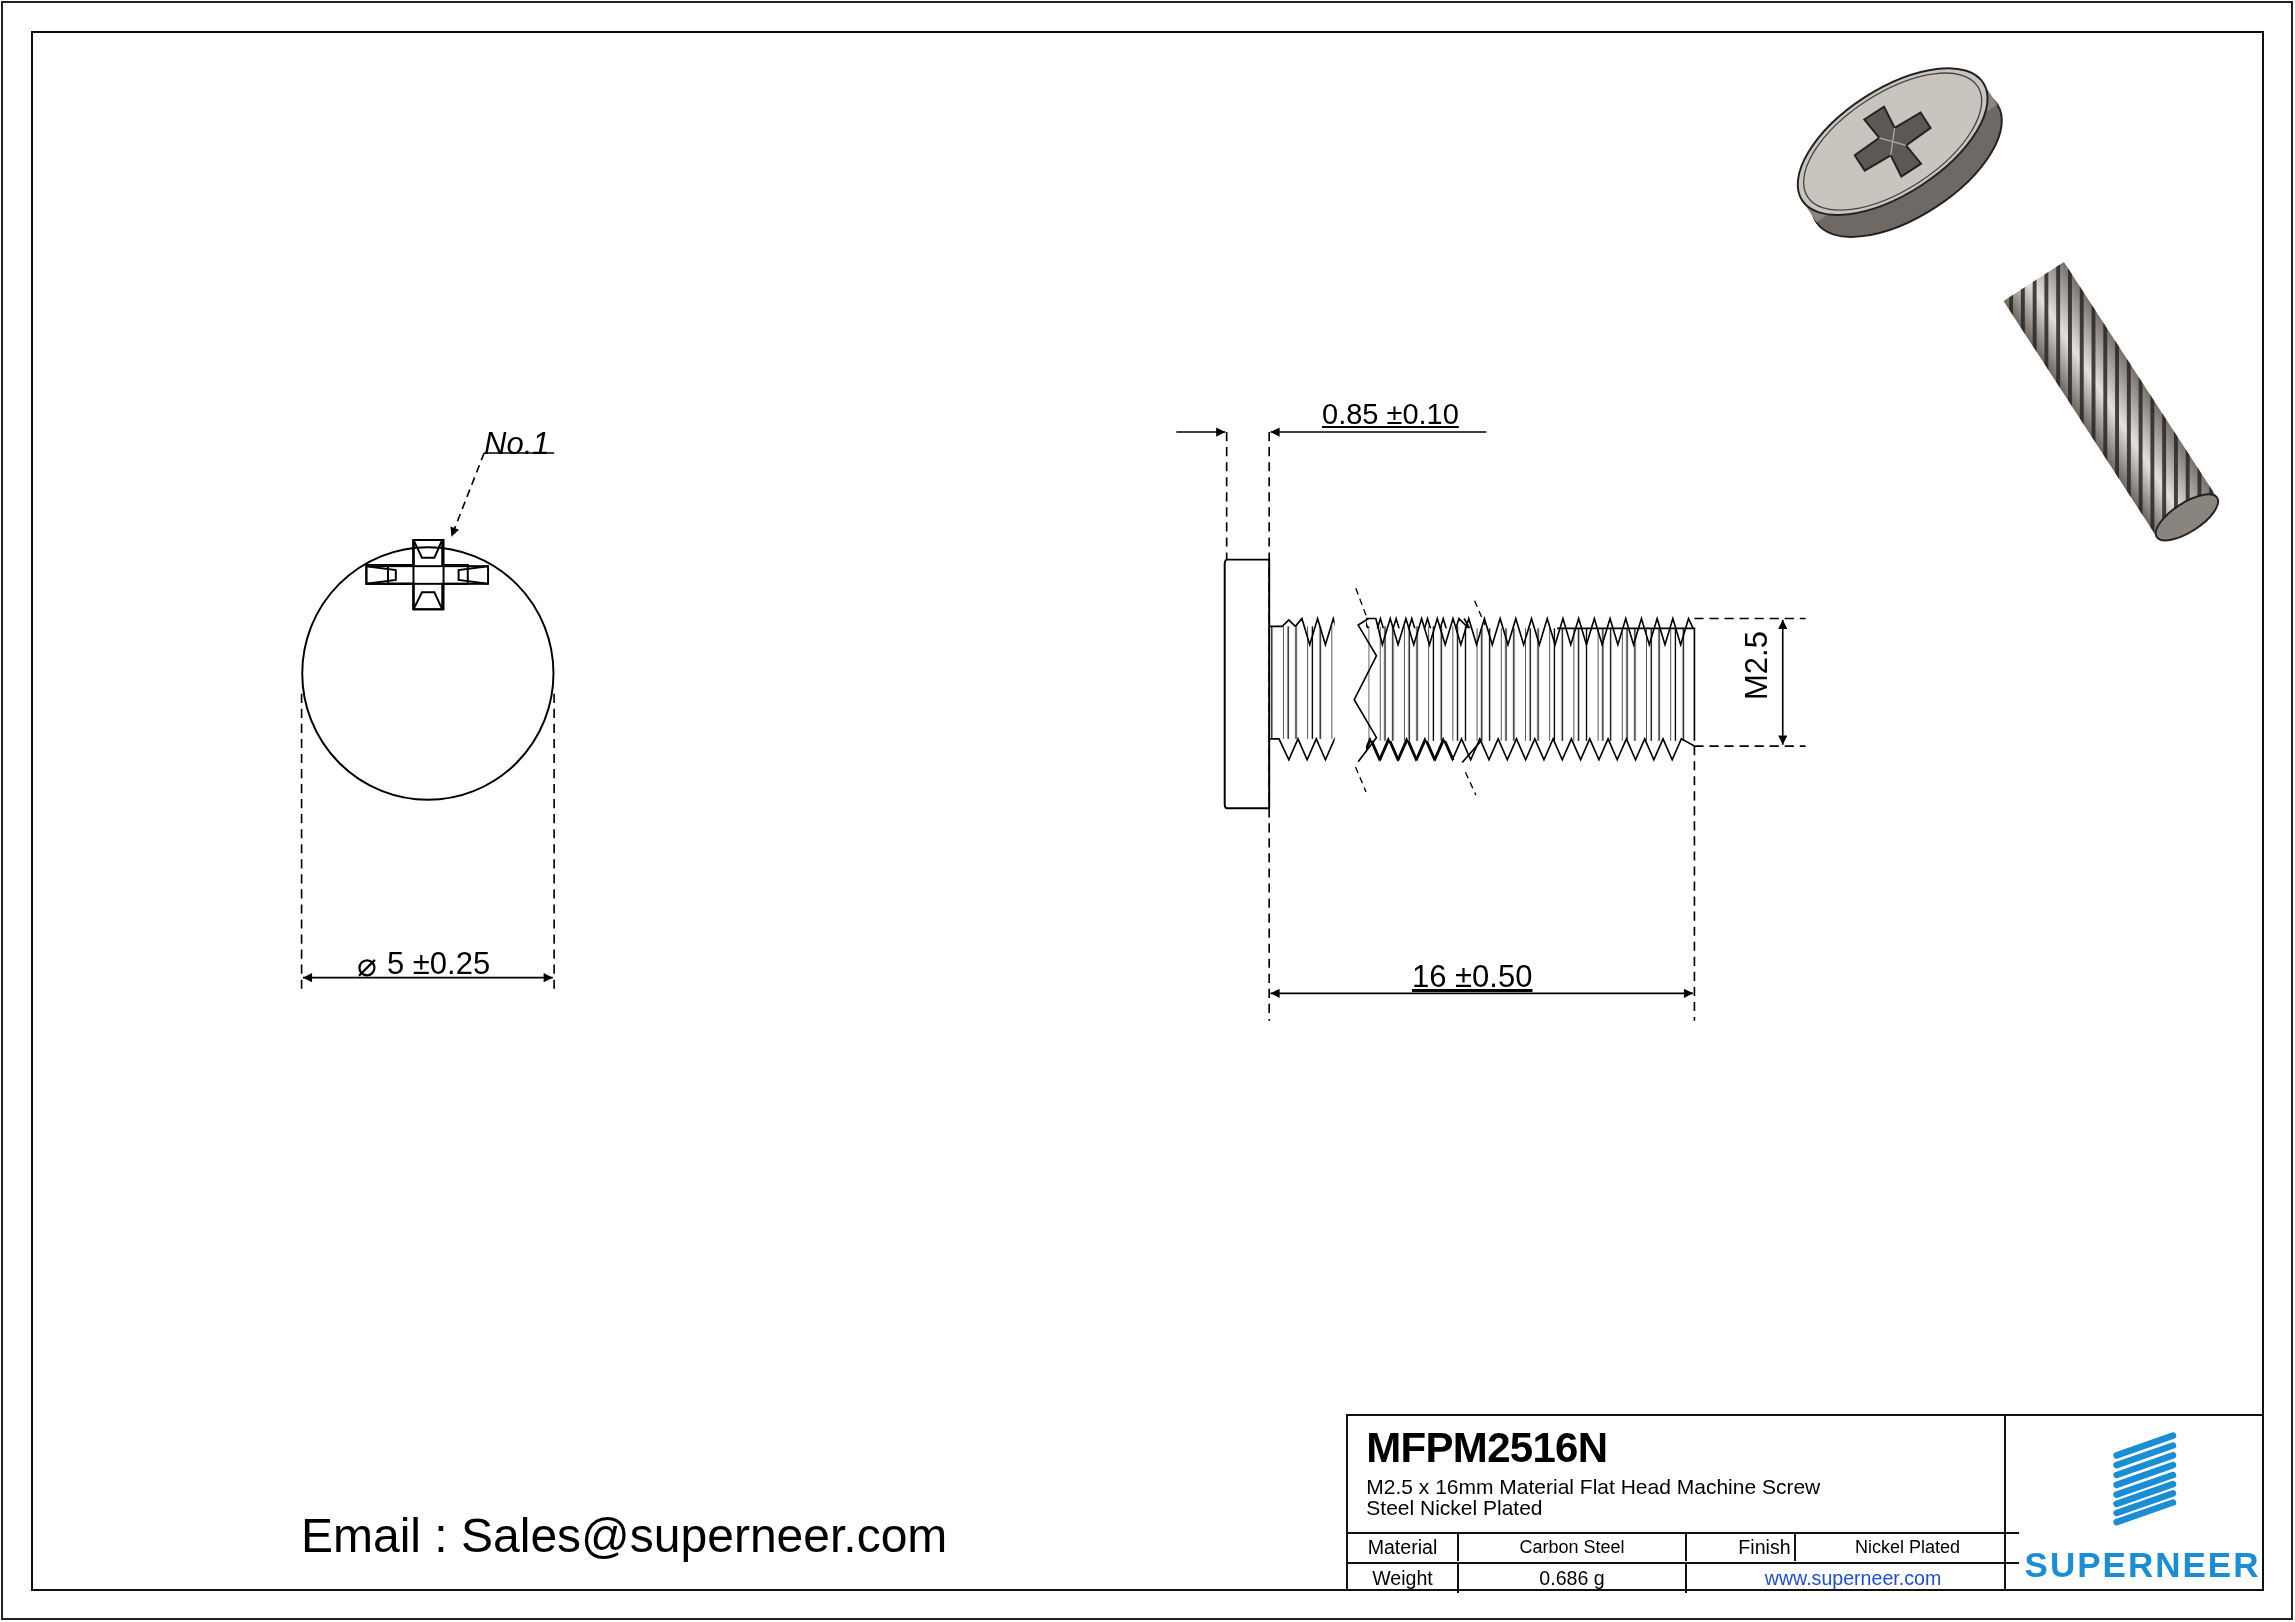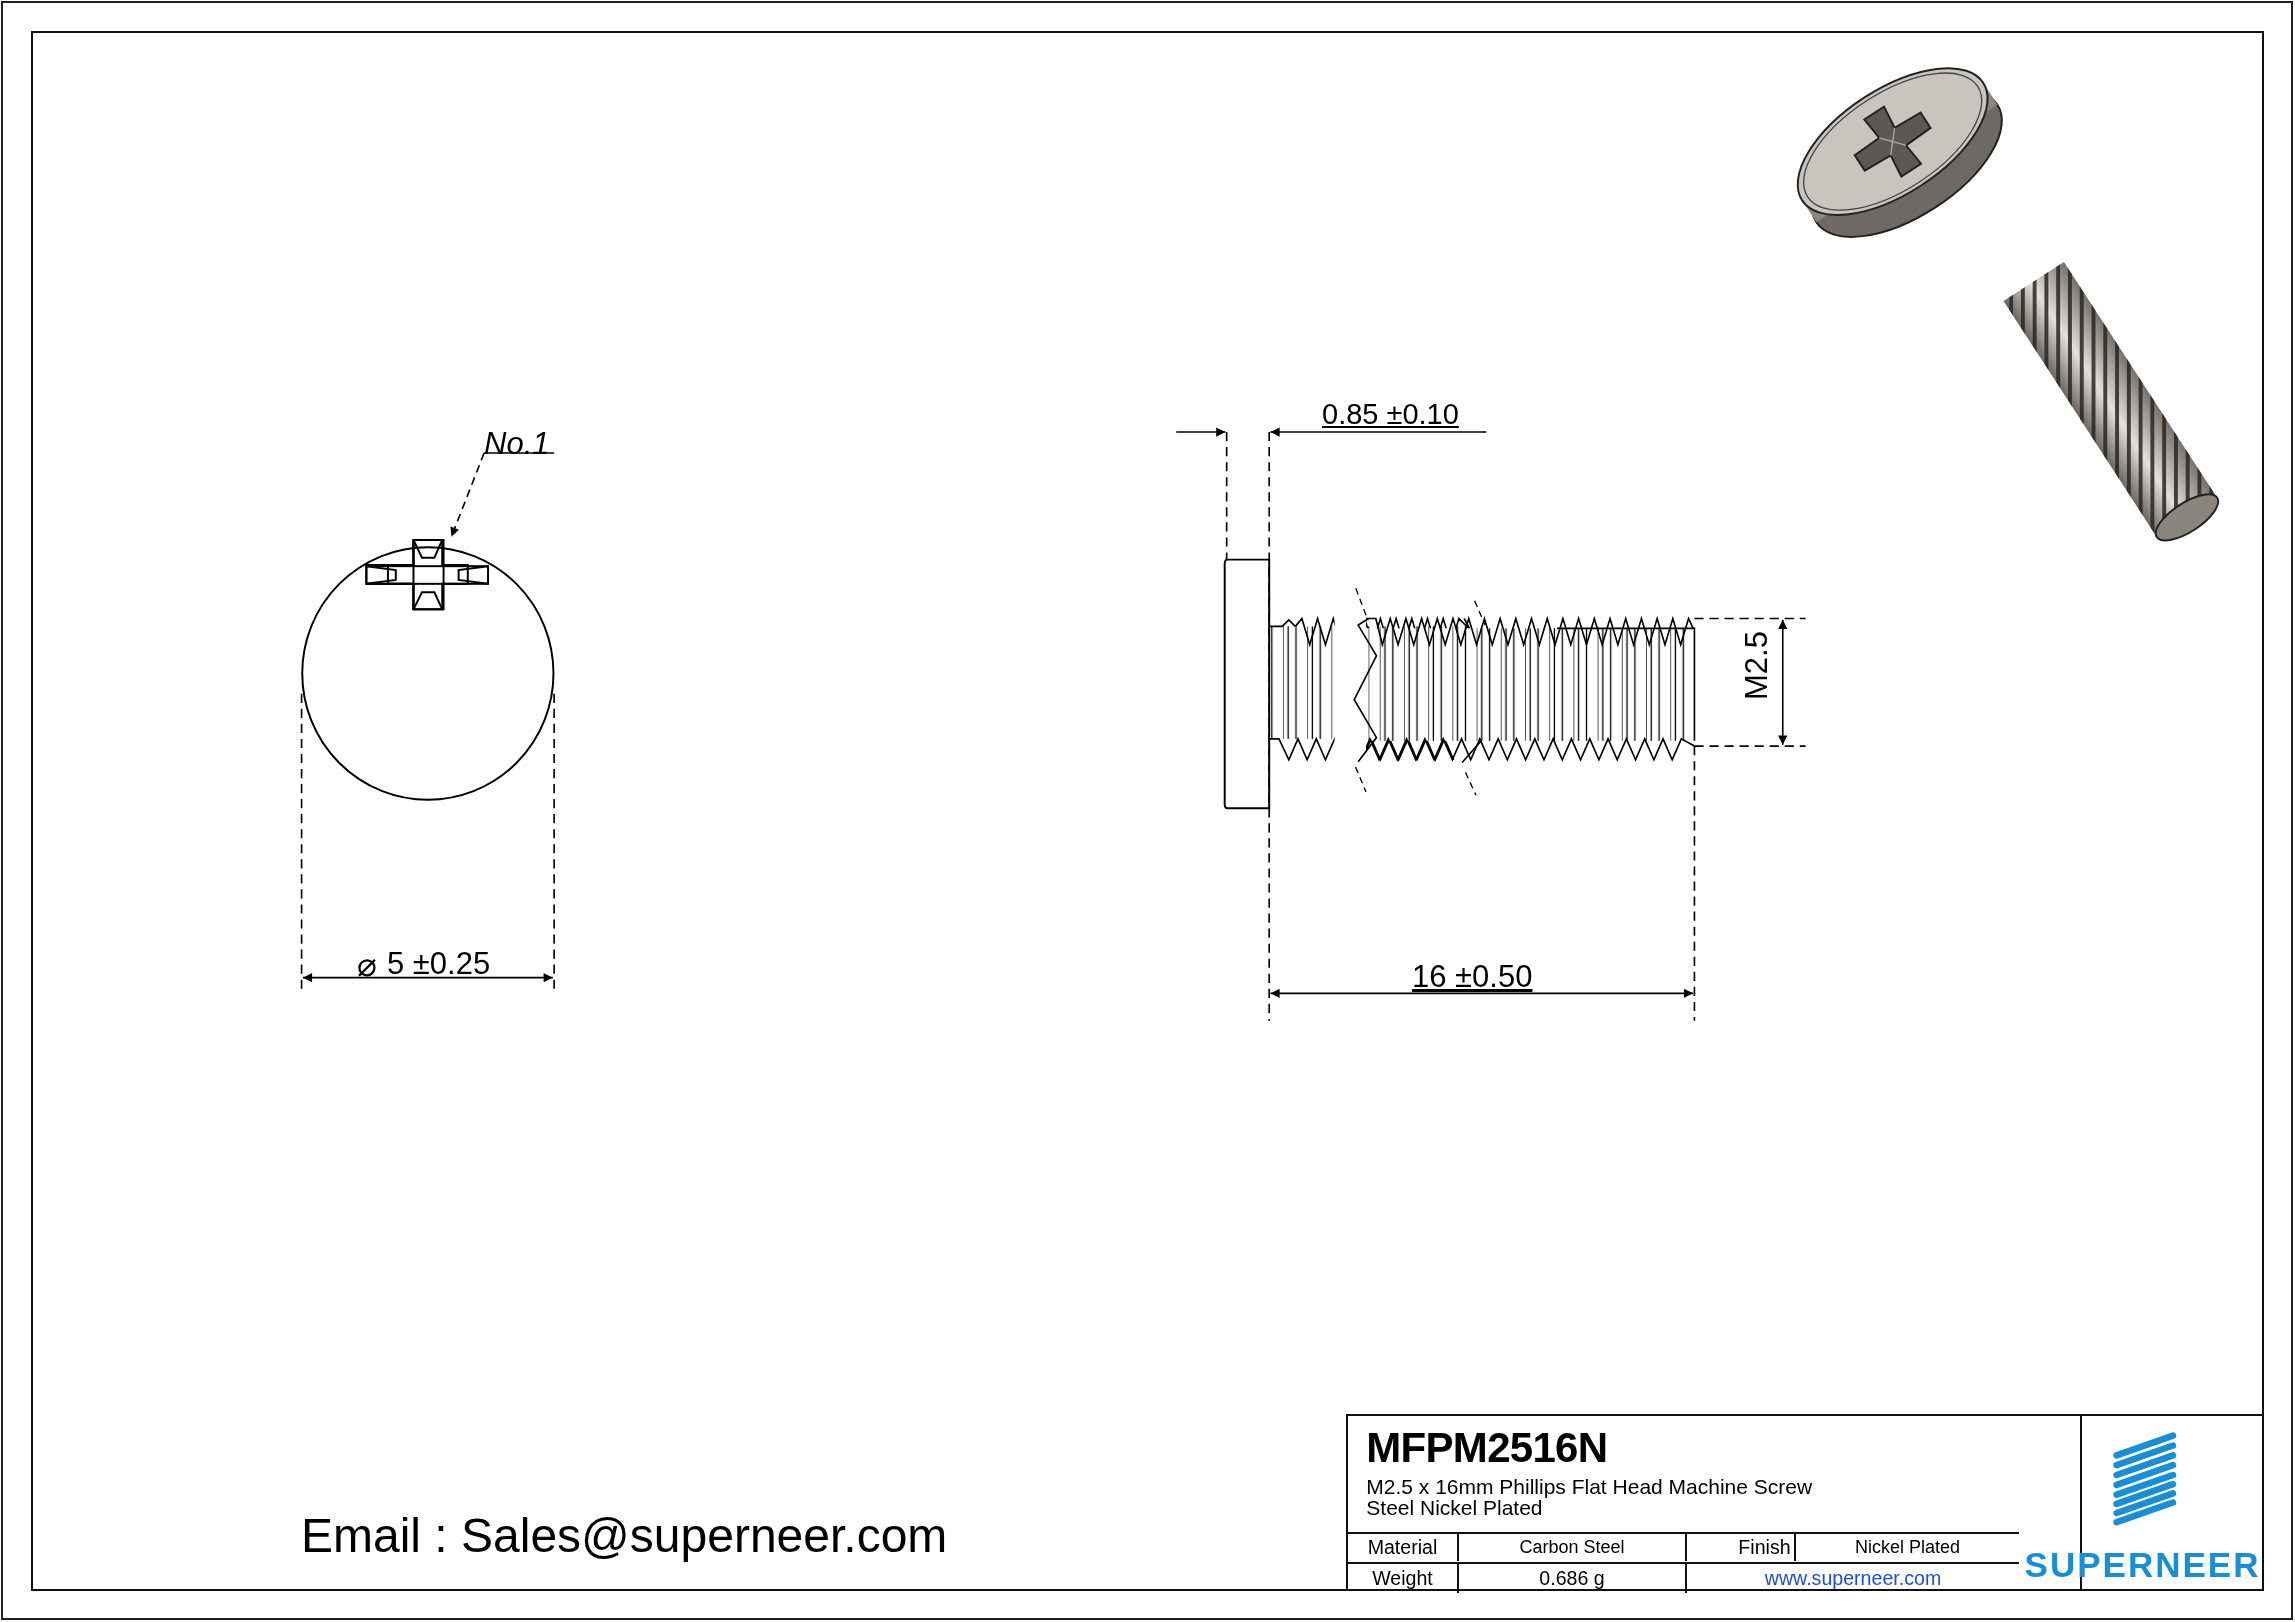--- a/index.html
+++ b/index.html
@@ -3,21 +3,21 @@
 <meta charset="utf-8">
 <style>
   html, body { margin:0; padding:0; background:#fff; }
   body { width:2295px; height:1623px; position:relative; overflow:hidden; font-family:"Liberation Sans", sans-serif; color:#000; }
   .outer-frame { position:absolute; left:0.7px; top:0.7px; width:2292px; height:1619px; border:2px solid #222; box-sizing:border-box; }
   .inner-frame { position:absolute; left:31px; top:31px; width:2233px; height:1560px; border:2.6px solid #111; box-sizing:border-box; }
   svg.drawing { position:absolute; left:0; top:0; }
   .dim-text { position:absolute; font-size:30px; white-space:nowrap; line-height:1; }
   .email { position:absolute; left:301px; top:1512px; font-size:48px; line-height:1; white-space:nowrap; }
   .title-block { position:absolute; left:1346px; top:1414px; width:918px; height:177px; border-top:2.6px solid #111; border-left:2.6px solid #111; box-sizing:border-box; }
-  .tb-left { position:absolute; left:0; top:0; width:734px; height:100%; border-right:2px solid #111; box-sizing:border-box; }
+  .tb-left { position:absolute; left:0; top:0; width:658px; height:100%; border-right:2px solid #111; box-sizing:border-box; }
   .tb-part { position:absolute; left:18.3px; top:10.5px; font-size:42px; font-weight:bold; line-height:1; letter-spacing:-0.7px; }
   .tb-desc { position:absolute; left:18.3px; top:60px; font-size:21px; line-height:21px; }
   .tb-row { position:absolute; left:0; width:671px; border-top:2px solid #111; box-sizing:border-box; }
   .tb-row1 { top:116px; height:29.4px; }
   .tb-row2 { top:146px; height:31px; }
   .tb-cell { position:absolute; top:0; height:100%; box-sizing:border-box; border-right:2px solid #111; display:flex; align-items:center; justify-content:center; font-size:18px; }
   .tb-cell:last-child { border-right:none; }
   .web { color:#1d4ed8; }
   .tb-logo { position:absolute; left:673px; top:0; width:243px; height:100%; }
   .logo-text { position:absolute; left:0; width:243px; top:131px; text-align:center; font-size:35px; font-weight:bold; color:#1a8ed4; letter-spacing:2px; line-height:1; }
@@ -127,21 +127,21 @@
 <div class="dim-text" style="left:1322px; top:400px; font-size:29px;text-decoration:underline;">0.85 ±0.10</div>
 <div class="dim-text" style="left:1412px; top:961px; font-size:31px;text-decoration:underline;">16 ±0.50</div>
 <div class="dim-text" style="left:1741px; top:700px; font-size:31px; transform:rotate(-90deg); transform-origin:left top;">M2.5</div>
 
 <div class="email">Email : Sales@superneer.com</div>
 
 <div class="title-block">
   <div class="tb-left">
     <div class="tb-part">MFPM2516N</div>
     <div class="tb-desc">
-      <div>M2.5 x 16mm Phillips Flat Head Machine Screw</div>
+      <div>M2.5 x 16mm Material Flat Head Machine Screw</div>
       <div>Steel Nickel Plated</div>
     </div>
     <div class="tb-row tb-row1">
       <div class="tb-cell" style="left:0; width:111px; font-size:19.6px;">Material</div>
       <div class="tb-cell" style="left:111px; width:228px;">Carbon Steel</div>
       <div class="tb-cell" style="left:339px; width:109px; font-size:19.6px;padding-left:48px;">Finish</div>
       <div class="tb-cell" style="left:448px; width:223px;">Nickel Plated</div>
     </div>
     <div class="tb-row tb-row2">
       <div class="tb-cell" style="left:0; width:111px; font-size:19.6px;">Weight</div>

